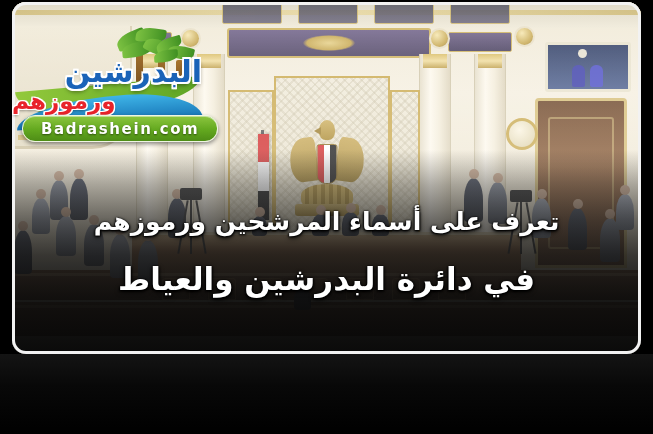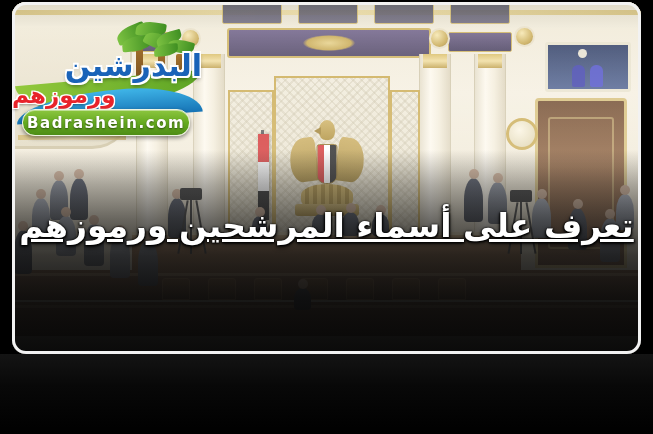--- a/index.html
+++ b/index.html
@@ -241,25 +241,25 @@
     color:#ffffff;font-weight:bold;
     font-family:"DejaVu Sans","Liberation Sans",sans-serif;
     text-shadow:
       0 0 2px rgba(0,0,0,.95),
       1px 1px 2px rgba(0,0,0,.85),
       -1px 1px 2px rgba(0,0,0,.75),
       0 2px 5px rgba(0,0,0,.8);
     line-height:1.12;
     white-space:nowrap;
   }
-  .hl1{font-size:33px;letter-spacing:0px;text-decoration:underline;}
+  .hl1{font-size:25px;letter-spacing:0px;}
   .hl2{font-size:31px;margin-top:26px;}
 
   
-  .logo{position:absolute;left:6px;top:18px;width:200px;height:128px;z-index:6;text-align:center;}
+  .logo{position:absolute;left:6px;top:24px;width:200px;height:128px;z-index:6;text-align:center;}
 
   .palms{position:absolute;left:104px;top:0px;width:92px;height:62px;}
   .palm{position:absolute;bottom:0;width:7px;border-radius:2px;
         background:linear-gradient(180deg,#a9762f,#7b5120);}
   .palm.p1{left:26px;height:40px;}
   .palm.p2{left:48px;height:32px;}
   .palm.p3{left:66px;height:26px;}
   .frond{
     position:absolute;width:30px;height:15px;border-radius:60% 10% 60% 10%;
     background:linear-gradient(90deg,#7dc242,#3f8f22);
@@ -290,21 +290,21 @@
     position:absolute;left:6px;top:64px;direction:rtl;
     font-size:23px;font-weight:bold;color:#e8232a;
     font-family:"DejaVu Sans","Liberation Sans",sans-serif;
     text-shadow:
       -1.4px 0 0 #fff, 1.4px 0 0 #fff, 0 -1.4px 0 #fff, 0 1.4px 0 #fff,
       -1.4px -1.4px 0 #fff, 1.4px -1.4px 0 #fff, -1.4px 1.4px 0 #fff, 1.4px 1.4px 0 #fff,
       0 2px 3px rgba(0,0,0,.4);
     white-space:nowrap;
   }
   .logo-pill{
-    position:absolute;left:16px;top:91px;height:25px;padding:0 4px;
+    position:absolute;left:16px;top:91px;height:25px;padding:0 18px;
     display:flex;align-items:center;
     background:linear-gradient(180deg,#8cc63f 0%,#63a81f 55%,#4e8d16 100%);
     border:1.5px solid #eef5e2;border-radius:13px;
     box-shadow:0 2px 4px rgba(0,0,0,.45), inset 0 1px 0 rgba(255,255,255,.45);
   }
   .logo-pill span{
     color:#fff;font-weight:bold;font-size:15px;letter-spacing:1.6px;
     font-family:"DejaVu Sans","Liberation Sans",sans-serif;
     text-shadow:0 1px 2px rgba(0,0,0,.5);
     white-space:nowrap;
@@ -454,20 +454,21 @@
   </div>
 
   <div class="scrim"></div>
 
   <div class="frame"></div>
 
   <div class="bottombar"></div>
 
   <div class="headlines">
     <div class="hl hl1">تعرف على أسماء المرشحين ورموزهم</div>
+    <div class="hl hl2">في دائرة البدرشين والعياط</div>
   </div>
 
   <div class="logo">
 
     <div class="palms">
       <div class="palm p1"></div>
       <div class="palm p2"></div>
       <div class="palm p3"></div>
       <div class="frond" style="left:6px;top:8px;transform:rotate(-22deg);"></div>
       <div class="frond" style="left:26px;top:4px;transform:rotate(8deg);"></div>

